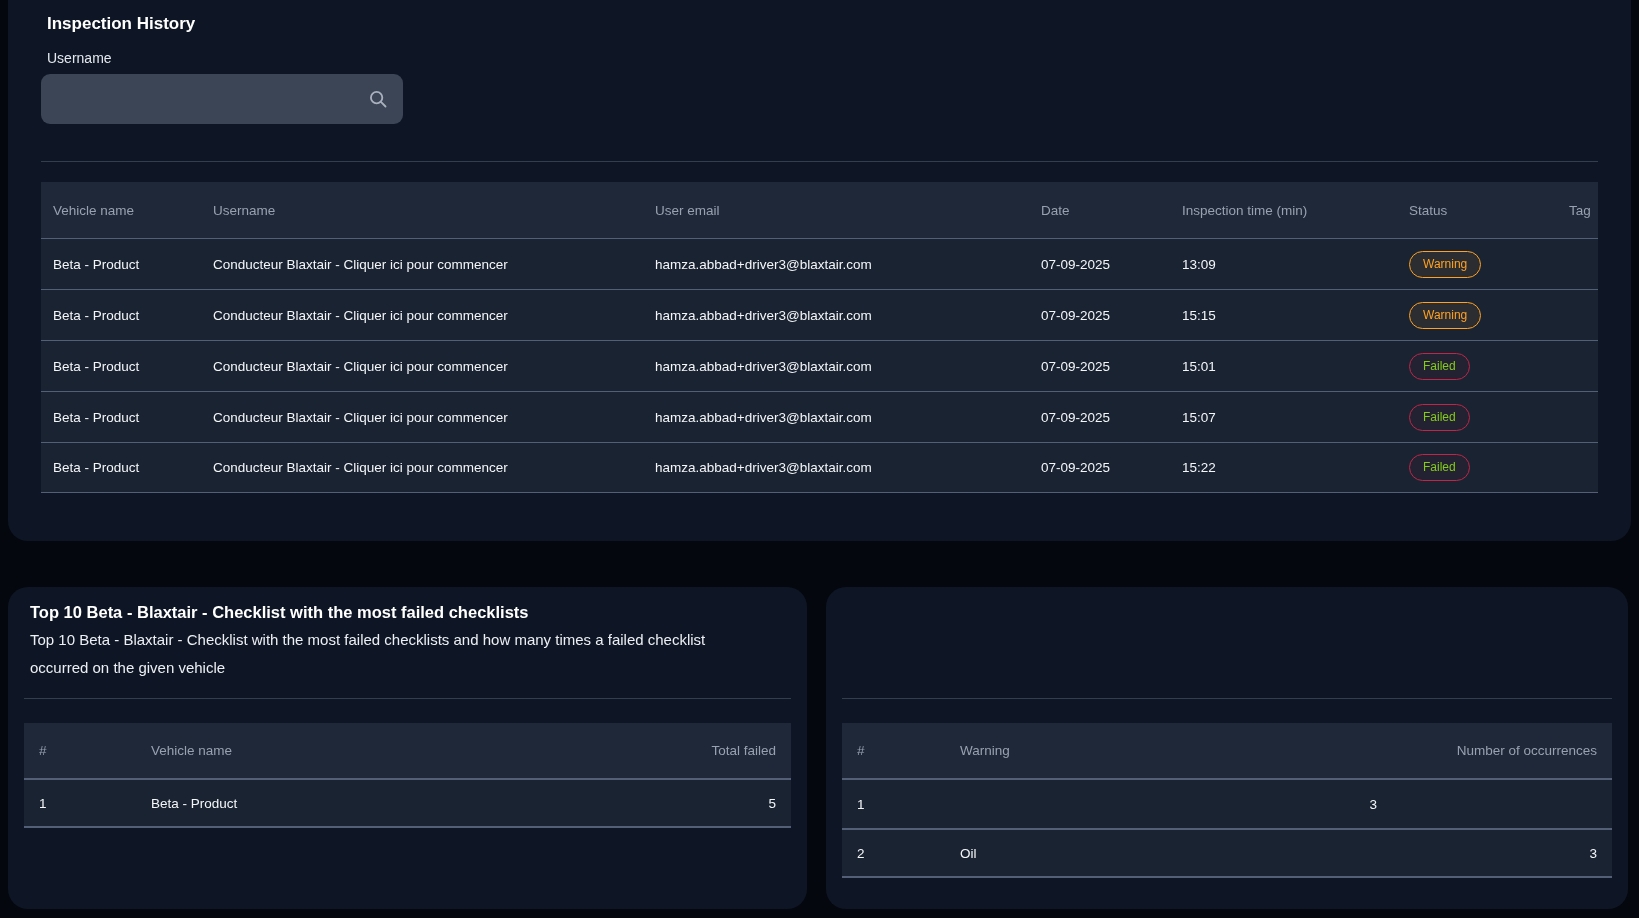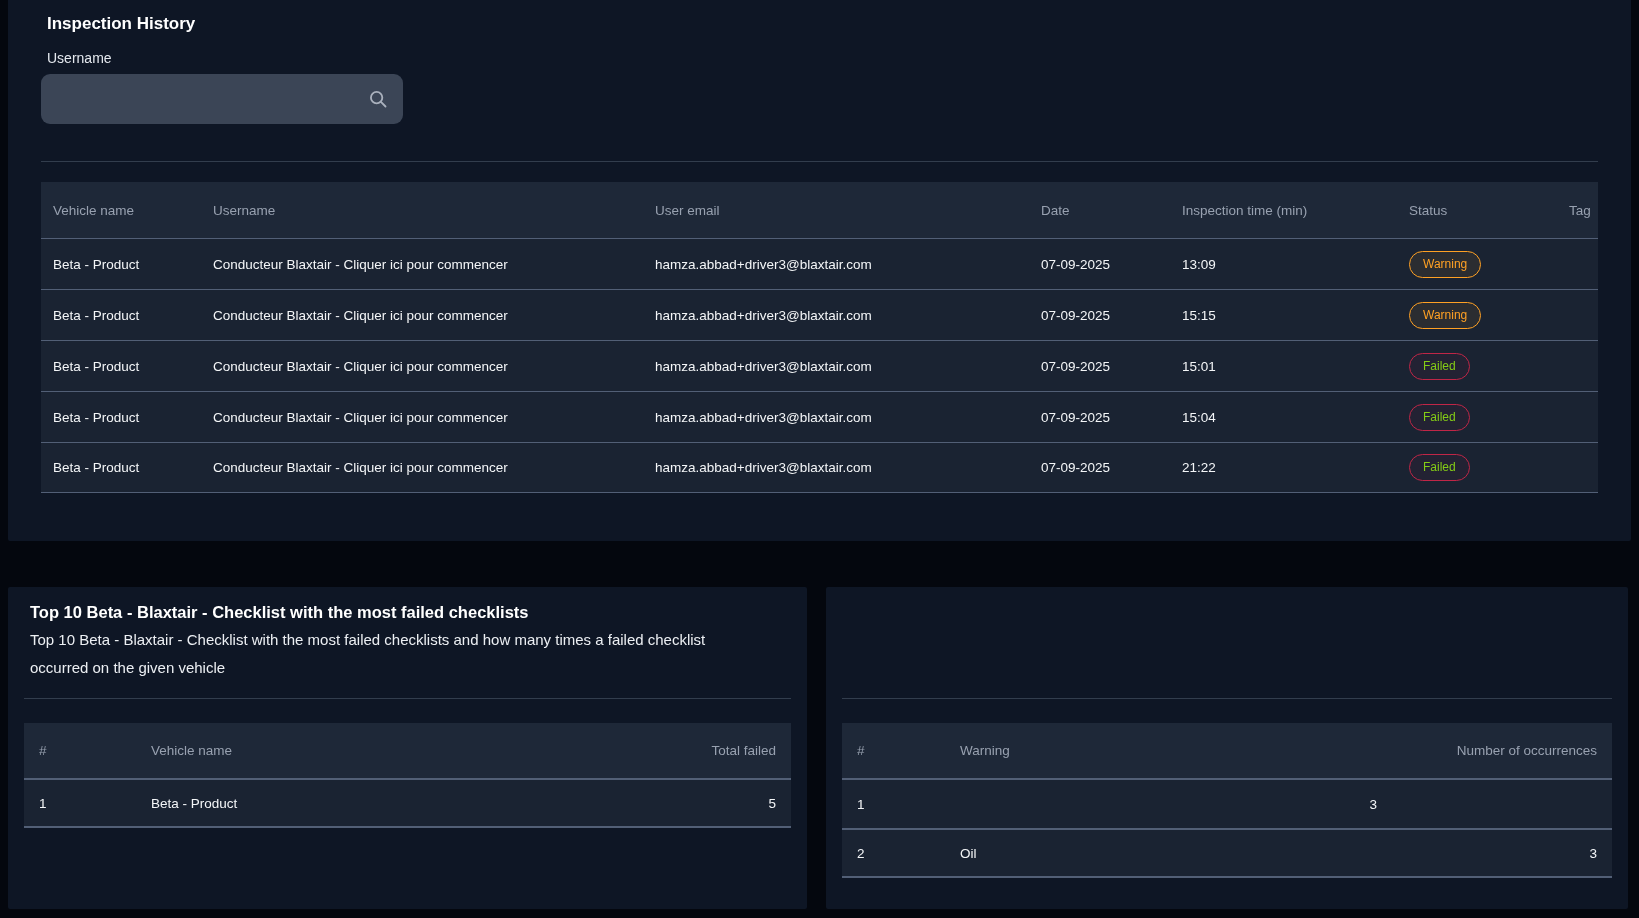--- a/index.html
+++ b/index.html
@@ -5,21 +5,21 @@
   * { margin:0; padding:0; box-sizing:border-box; }
   html,body { width:1639px; height:918px; overflow:hidden; }
   body {
     background:#04070e;
     font-family:"Liberation Sans", sans-serif;
     color:#f4f6f8;
     -webkit-font-smoothing:antialiased;
   }
   .panel {
     background:#0e1625;
-    border-radius:2px;
+    border-radius:20px;
   }
   
   .top-panel {
     margin:0 8px;
     height:541px;
     padding:12px 33px;
     border-top-left-radius:0;
     border-top-right-radius:0;
   }
   .page-title {
@@ -167,31 +167,31 @@
       <div class="cell">15:01</div>
       <div class="cell"><span class="badge failed">Failed</span></div>
       <div class="cell"></div>
     </div>
 
     <div class="m-row m-body-row">
       <div class="cell">Beta - Product</div>
       <div class="cell">Conducteur Blaxtair - Cliquer ici pour commencer</div>
       <div class="cell">hamza.abbad+driver3@blaxtair.com</div>
       <div class="cell">07-09-2025</div>
-      <div class="cell">15:04</div>
+      <div class="cell">15:07</div>
       <div class="cell"><span class="badge failed">Failed</span></div>
       <div class="cell"></div>
     </div>
 
     <div class="m-row m-body-row">
       <div class="cell">Beta - Product</div>
       <div class="cell">Conducteur Blaxtair - Cliquer ici pour commencer</div>
       <div class="cell">hamza.abbad+driver3@blaxtair.com</div>
       <div class="cell">07-09-2025</div>
-      <div class="cell">21:22</div>
+      <div class="cell">15:22</div>
       <div class="cell"><span class="badge failed">Failed</span></div>
       <div class="cell"></div>
     </div>
   </div>
 </section>
 
 <div class="bottom-row">
 
   <section class="panel bottom-panel left-panel">
     <div class="panel-head">

